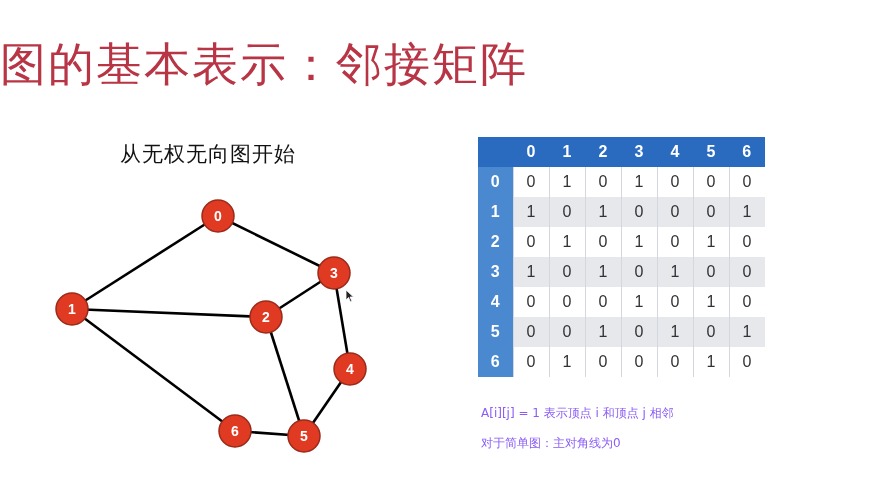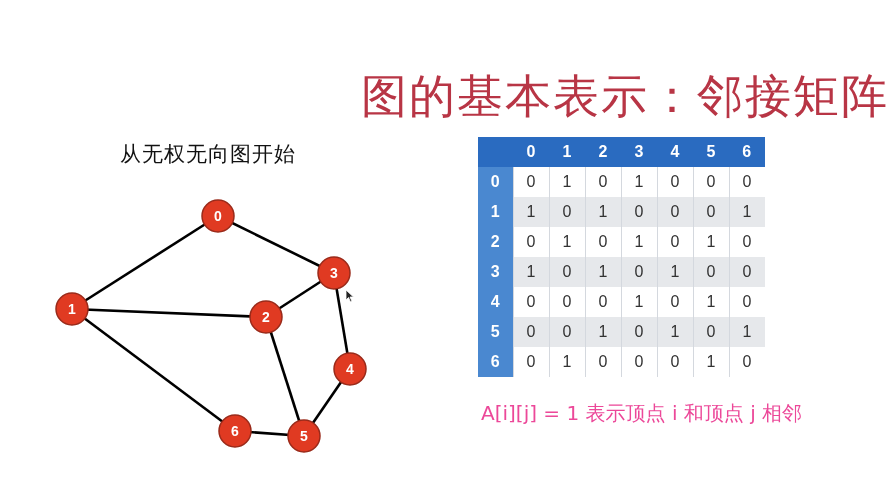--- a/index.html
+++ b/index.html
@@ -2,21 +2,21 @@
 <html><head>
   <meta charset="utf-8">
   <style>
     html, body { margin: 0; padding: 0; }
     body {
       width: 889px; height: 500px; overflow: hidden;
       background: #ffffff; position: relative;
       font-family: "DejaVu Sans", sans-serif;
     }
     .slide-title {
-      position: absolute; left: 0; top: 64px; width: 889px; text-align: right;
+      position: absolute; left: 0; top: 32px; width: 889px; text-align: left;
       font-size: 46px; color: #b83545; letter-spacing: 2px; font-weight: normal;
       line-height: 64px;
     }
     .subtitle {
       position: absolute; left: 120px; top: 140px;
       font-size: 21px; color: #111; letter-spacing: 1px; font-family: Liberation Mono, monospace;
     }
     .graph { position: absolute; left: 0; top: 0; }
     .node-circle { fill: #e03a22; stroke: #9a2a1a; stroke-width: 1.5; }
     .node-label { fill: #ffffff; font-family: "Liberation Sans", sans-serif; font-weight: bold; font-size: 14px; }
@@ -29,21 +29,21 @@
       width: 35px; height: 30px; padding: 0; text-align: center; font-size: 16px;
     }
     .matrix th.col-head { background: #2a6bc0; color: #fff; font-weight: bold; }
     .matrix th.corner { background: #2a6bc0; width: 35px; }
     .matrix th.row-head { background: #4a88d0; color: #fff; font-weight: bold; width: 32px; }
     .matrix td { color: #333; border-left: 1px solid #d4d8de; }
     .matrix tr.odd td { background: #ffffff; }
     .matrix tr.even td { background: #e6e8eb; }
     .notes {
       position: absolute; left: 481px; top: 398px;
-      font-size: 20px; color: #ec4899; line-height: 30px;
+      font-size: 12px; color: #8b5cf6; line-height: 30px;
     }
     .cursor-icon { position: absolute; left: 345px; top: 289px; }
   </style>
 </head>
 <body>
 
 <div class="slide-title">图的基本表示：邻接矩阵</div>
 <div class="subtitle">从无权无向图开始</div>
 
 <svg class="graph" width="889" height="500" viewBox="0 0 889 500">
@@ -172,17 +172,18 @@
         <td>0</td>
         <td>0</td>
         <td>1</td>
         <td>0</td>
       </tr>
     </tbody>
 </table>
 
 <div class="notes">
   <div>A[i][j] = 1 表示顶点 i 和顶点 j 相邻</div>
+  <div>对于简单图：主对角线为0</div>
 </div>
 
 <svg class="cursor-icon" width="10" height="14" viewBox="0 0 10 14">
   <path d="M1 1 L1 11 L3.5 8.5 L5.5 13 L7 12.3 L5 8 L8.5 8 Z" fill="#222" stroke="#fff" stroke-width="0.8"></path>
 </svg>
 
 </body></html>

